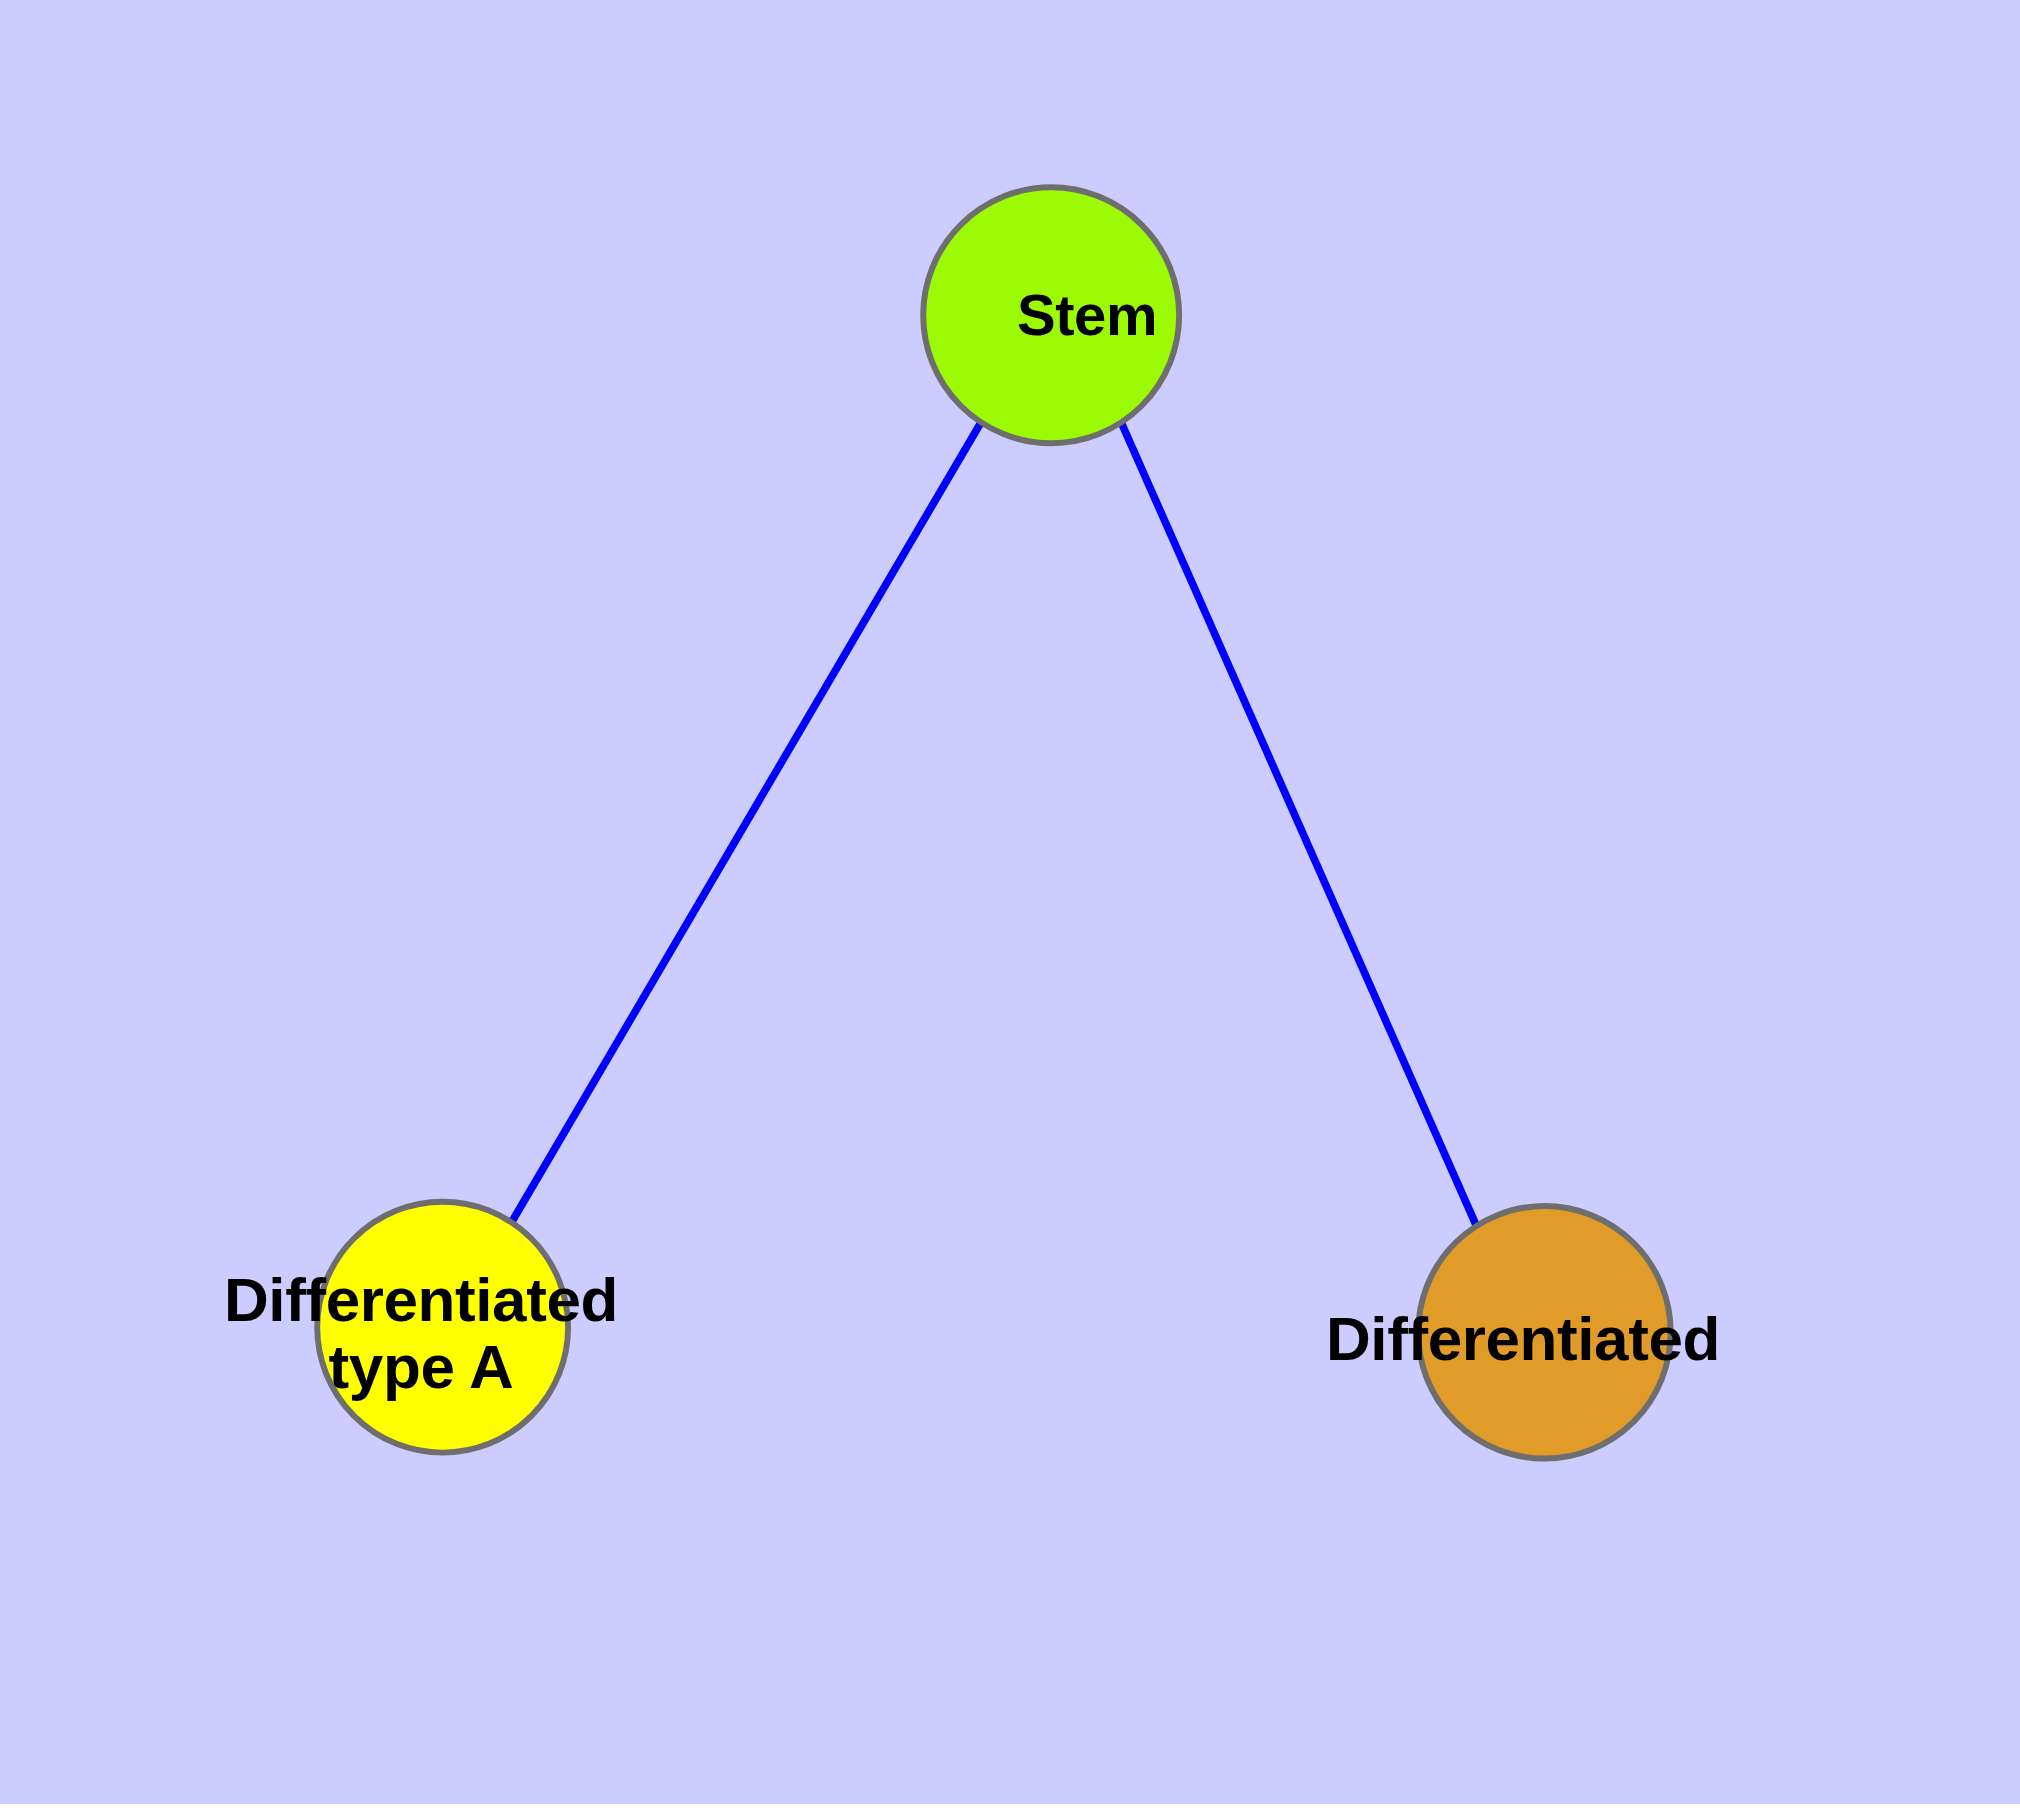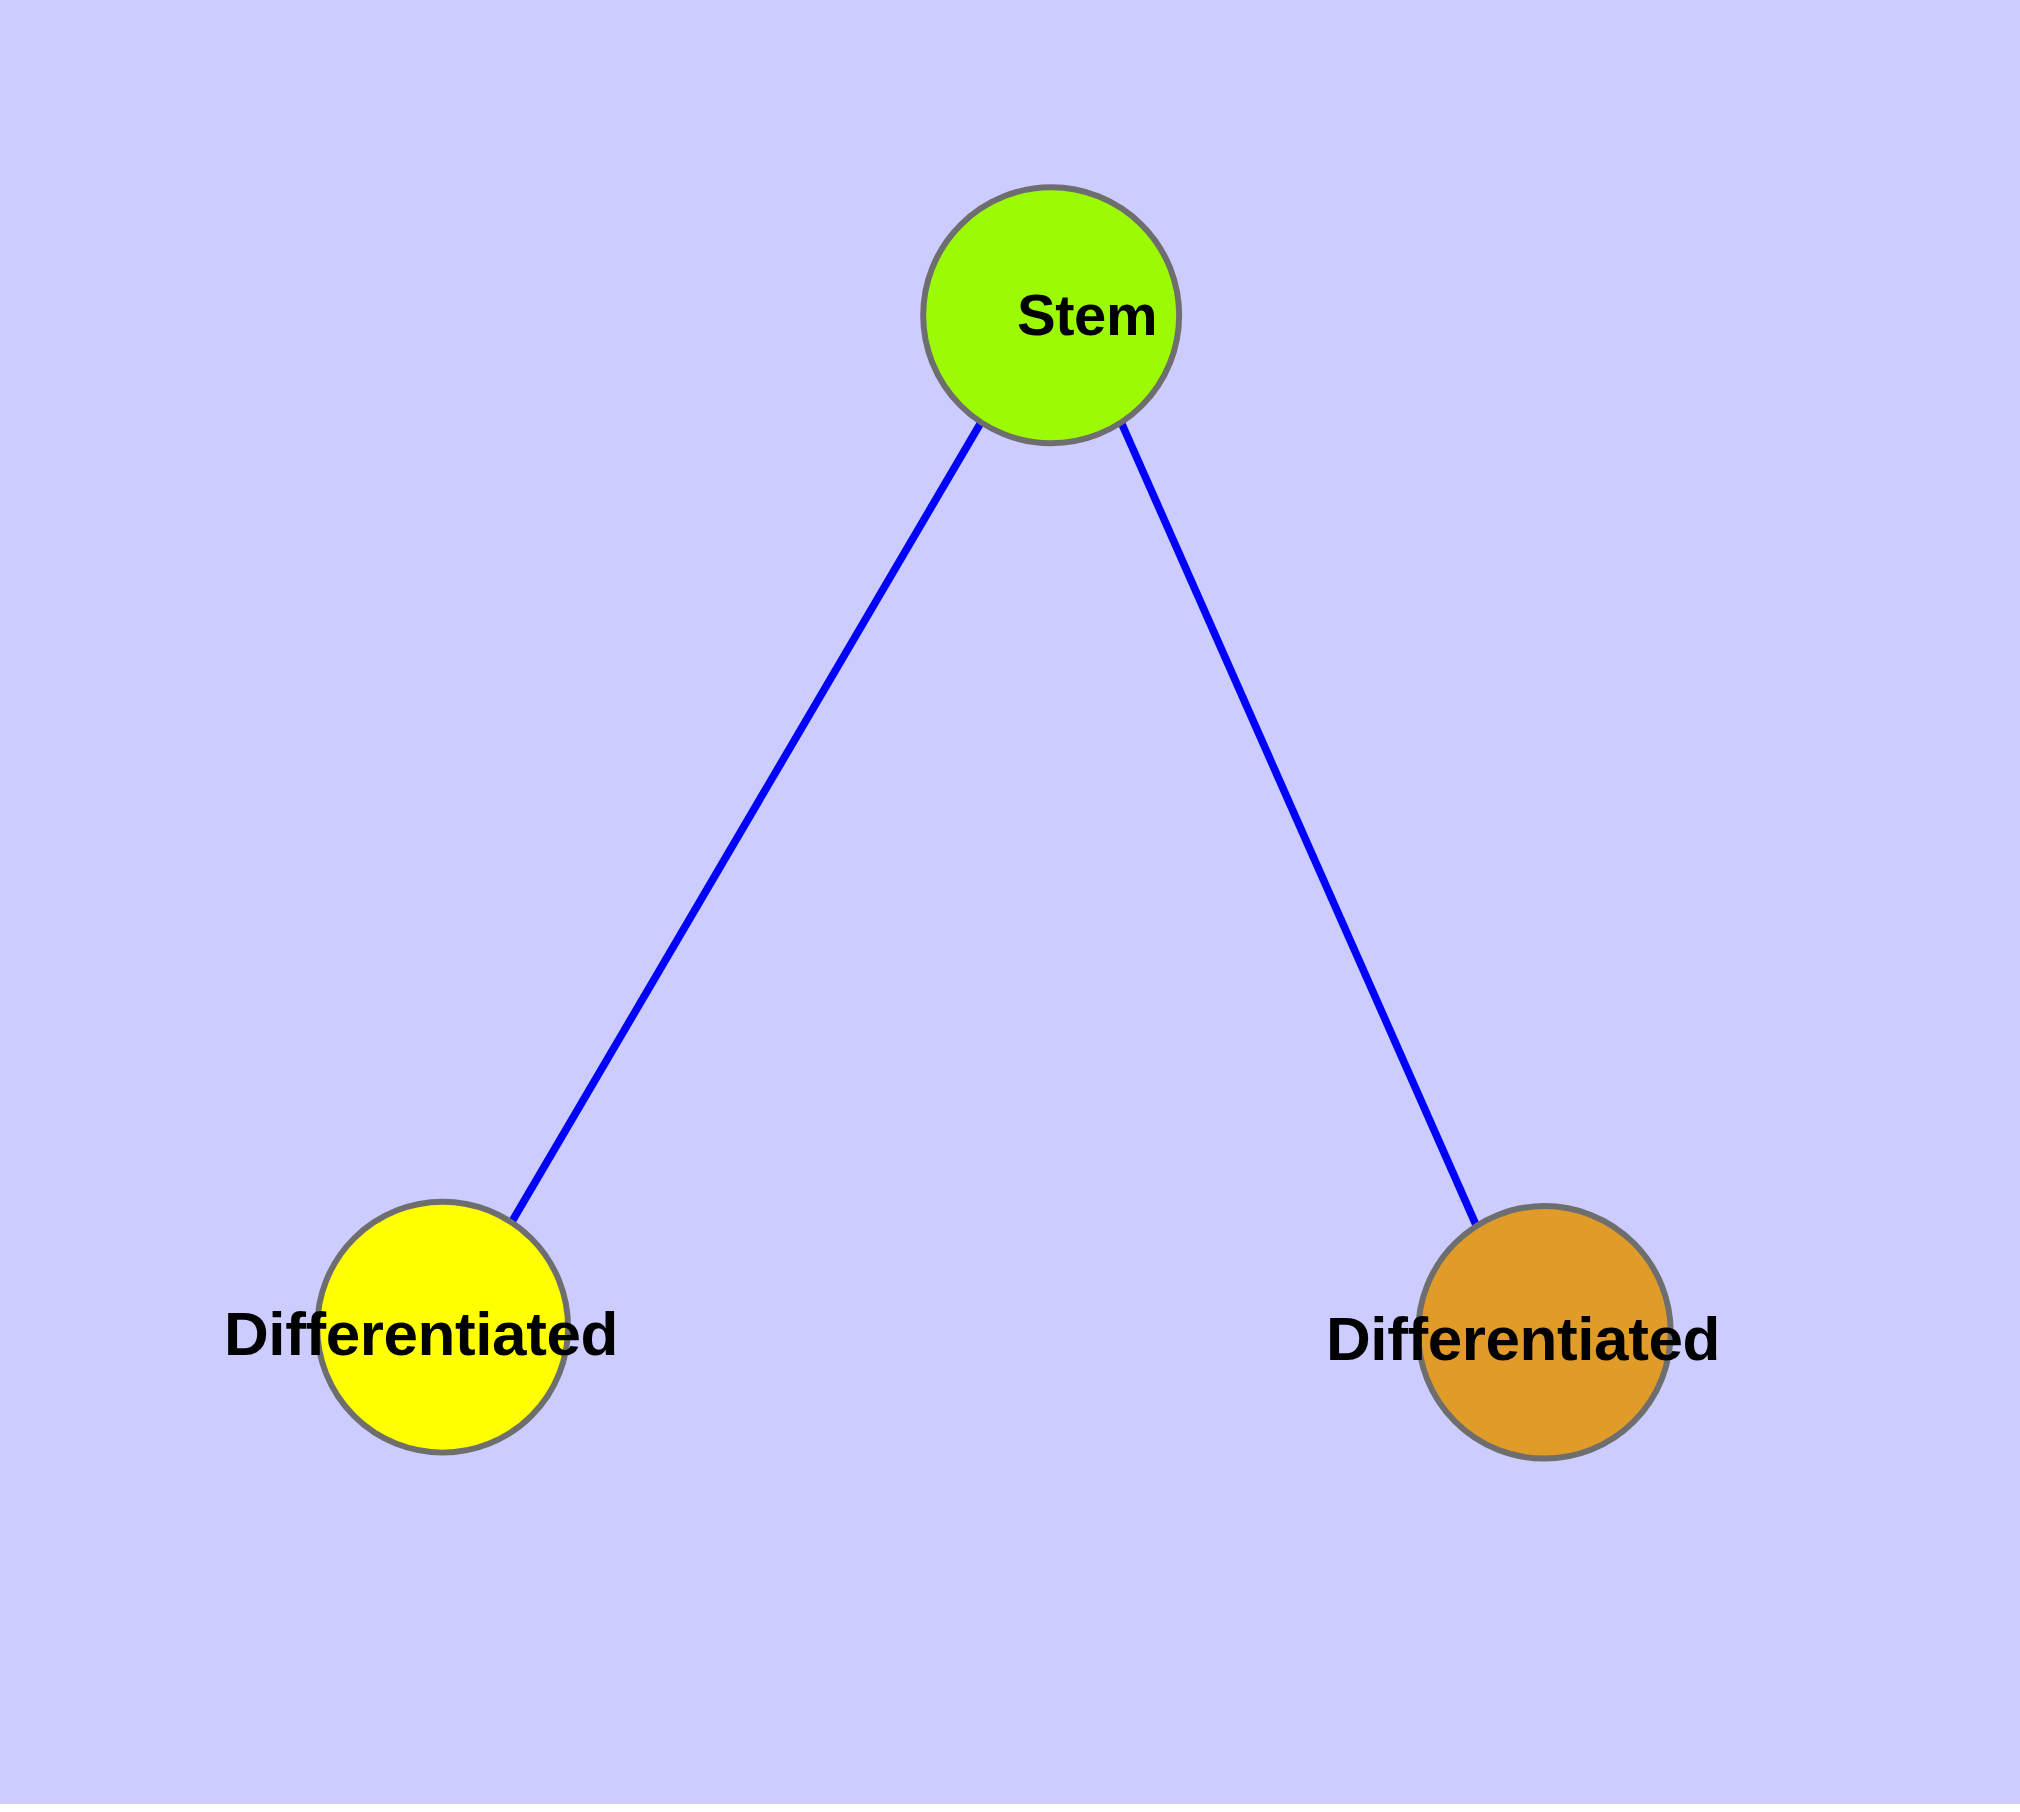--- a/index.html
+++ b/index.html
@@ -92,20 +92,21 @@
       <circle class="node-circle" cx="1822" cy="1572" r="149" fill="#e09b28" stroke="#6e6e6e"></circle>
     </g>
   </svg>
 
   <div class="node-label" id="label-stem" style="left: 1051px; top: 315px; font-size: 58px; color: rgb(0, 0, 0);">
     <span class="label-line">Stem</span>
   </div>
 
   <div class="node-label" id="label-type-a" style="left: 421px; top: 1334px; font-size: 62px; color: rgb(0, 0, 0);">
     <span class="label-line">Differentiated</span>
+    <span class="label-line">type A</span>
   </div>
 
   <div class="node-label" id="label-type-b" style="left: 1523px; top: 1339px; font-size: 62px; color: rgb(0, 0, 0);">
     <span class="label-line">Differentiated</span>
   </div>
 
 </div>
 
 
 </body></html>

